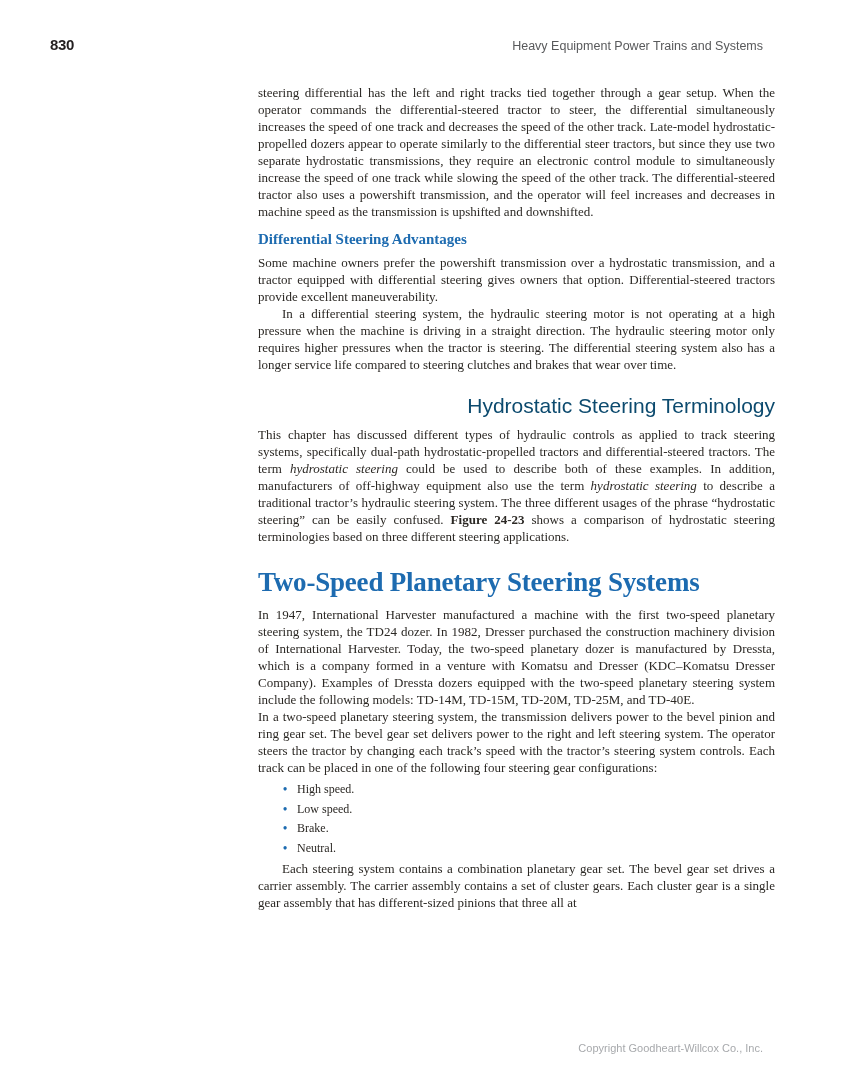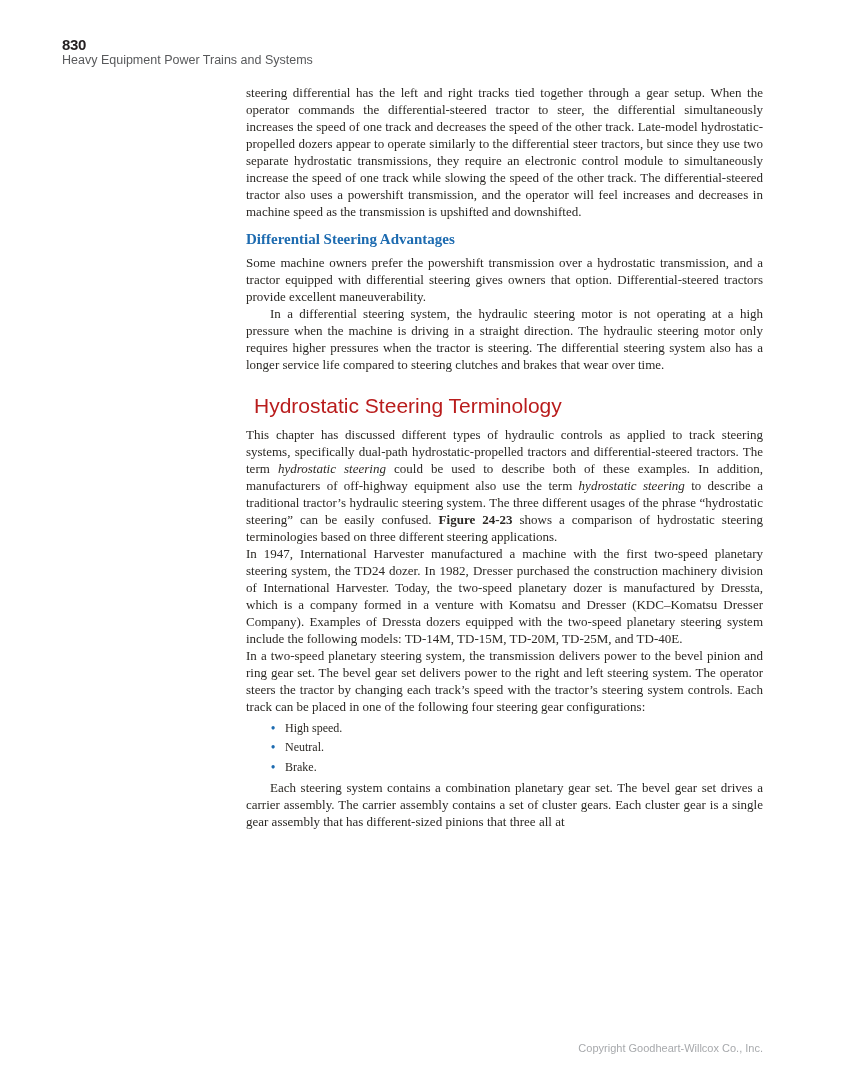--- a/index.html
+++ b/index.html
@@ -12,42 +12,42 @@
     width: 849px;
     height: 1087px;
     background: #ffffff;
     overflow: hidden;
     font-family: "Liberation Serif", serif;
     color: #2b2824;
   }
   .running-header {
     position: absolute;
     top: 36px;
-    left: 62px;
+    left: 50px;
     right: 86px;
     display: flex;
+    justify-content: space-between;
     align-items: baseline;
-    flex-direction: column;
   }
   .pagenum {
     font-family: "Liberation Sans", sans-serif;
     font-weight: bold;
     font-size: 15px;
     letter-spacing: -0.3px;
     color: #231f20;
   }
   .runhead {
     font-family: "Liberation Sans", sans-serif;
     font-size: 12.5px;
     color: #58595b;
   }
   .body-column {
     position: absolute;
     top: 84px;
-    left: 246px;
+    left: 258px;
     width: 517px;
   }
   p.para {
     margin: 0;
     font-size: 13px;
     line-height: 17px;
     text-align: justify;
   }
   p.para.indent { text-indent: 24px; }
   h1.heading-blue-large {
@@ -63,24 +63,25 @@
     font-family: "Liberation Serif", serif;
     font-weight: bold;
     color: #1d6bb0;
     font-size: 15px;
     line-height: 1.1;
     margin: 11px 0 6px 0;
   }
   h2.heading-olive {
     font-family: "Liberation Sans", sans-serif;
     font-weight: normal;
-    color: #b91c1c;
+    color: #0c4a6e;
     font-size: 21px;
     line-height: 1.1;
-    margin: 21px 0 9px 8px;
+    margin: 21px 0 9px 0;
+    text-align: right;
   }
   ul.bullets {
     list-style: none;
     margin: 4px 0 2px 0;
     padding: 0 0 0 39px;
   }
   ul.bullets li {
     position: relative;
     font-size: 12px;
     line-height: 19.5px;
@@ -113,25 +114,27 @@
     <span class="runhead">Heavy Equipment Power Trains and Systems</span>
   </header>
 
   <main class="body-column" id="content">
       <p class="para">steering differential has the left and right tracks tied together through a gear setup. When the operator commands the differential-steered tractor to steer, the differential simultaneously increases the speed of one track and decreases the speed of the other track. Late-model hydrostatic-propelled dozers appear to operate similarly to the differential steer tractors, but since they use two separate hydrostatic transmissions, they require an electronic control module to simultaneously increase the speed of one track while slowing the speed of the other track. The differential-steered tractor also uses a powershift transmission, and the operator will feel increases and decreases in machine speed as the transmission is upshifted and downshifted.</p>
       <h2 class="heading-blue-small">Differential Steering Advantages</h2>
       <p class="para">Some machine owners prefer the powershift transmission over a hydrostatic transmission, and a tractor equipped with differential steering gives owners that option. Differential-steered tractors provide excellent maneuverability.</p>
       <p class="para indent">In a differential steering system, the hydraulic steering motor is not operating at a high pressure when the machine is driving in a straight direction. The hydraulic steering motor only requires higher pressures when the tractor is steering. The differential steering system also has a longer service life compared to steering clutches and brakes that wear over time.</p>
       <h2 class="heading-olive">Hydrostatic Steering Terminology</h2>
       <p class="para">This chapter has discussed different types of hydraulic controls as applied to track steering systems, specifically dual-path hydrostatic-propelled tractors and differential-steered tractors. The term <em>hydrostatic steering</em> could be used to describe both of these examples. In addition, manufacturers of off-highway equipment also use the term <em>hydrostatic steering</em> to describe a traditional tractor’s hydraulic steering system. The three different usages of the phrase “hydrostatic steering” can be easily confused. <strong>Figure 24-23</strong> shows a comparison of hydrostatic steering terminologies based on three different steering applications.</p>
+      <h1 class="heading-blue-large">Two-Speed Planetary Steering Systems</h1>
       <p class="para">In 1947, International Harvester manufactured a machine with the first two-speed planetary steering system, the TD24 dozer. In 1982, Dresser purchased the construction machinery division of International Harvester. Today, the two-speed planetary dozer is manufactured by Dressta, which is a company formed in a venture with Komatsu and Dresser (KDC–Komatsu Dresser Company). Examples of Dressta dozers equipped with the two-speed planetary steering system include the following models: TD-14M, TD-15M, TD-20M, TD-25M, and TD-40E.</p>
       <p class="para">In a two-speed planetary steering system, the transmission delivers power to the bevel pinion and ring gear set. The bevel gear set delivers power to the right and left steering system. The operator steers the tractor by changing each track’s speed with the tractor’s steering system controls. Each track can be placed in one of the following four steering gear configurations:</p>
       <ul class="bullets">
         <li>High speed.</li>
+        <li>Low speed.</li>
+        <li>Brake.</li>
         <li>Neutral.</li>
-        <li>Brake.</li>
       </ul>
       <p class="para indent">Each steering system contains a combination planetary gear set. The bevel gear set drives a carrier assembly. The carrier assembly contains a set of cluster gears. Each cluster gear is a single gear assembly that has different-sized pinions that three all at</p>
     </main>
 
   <footer class="copyright">Copyright Goodheart-Willcox Co., Inc.</footer>
 
 </div>
 
 </body></html>

